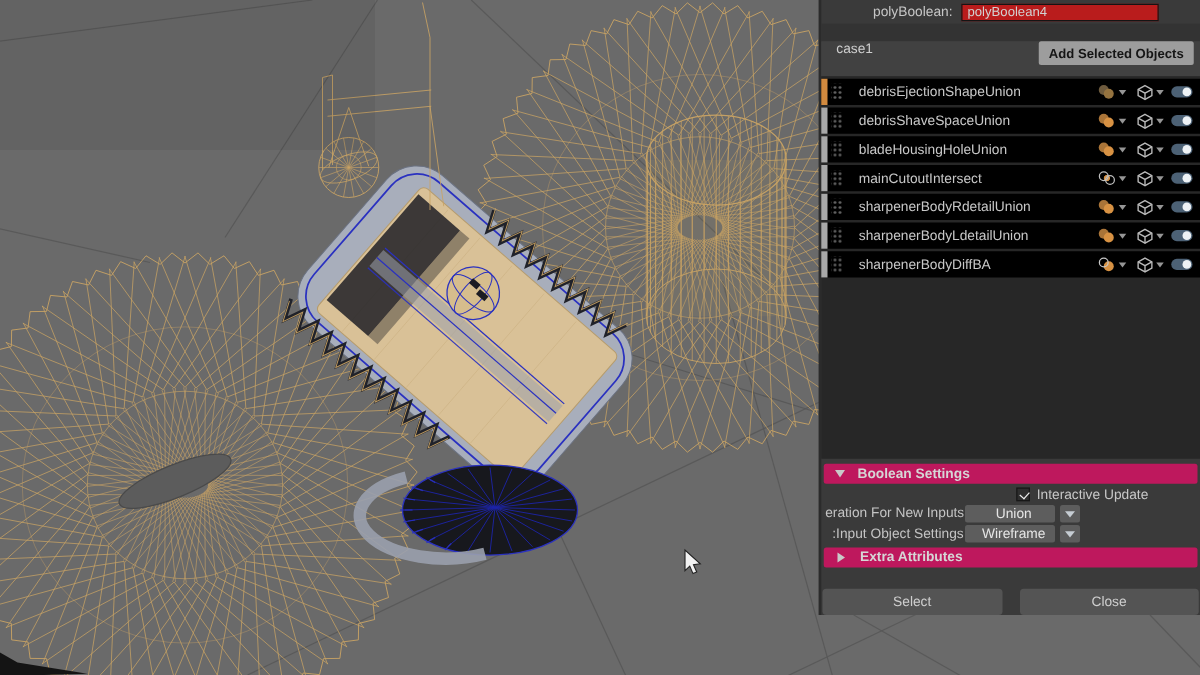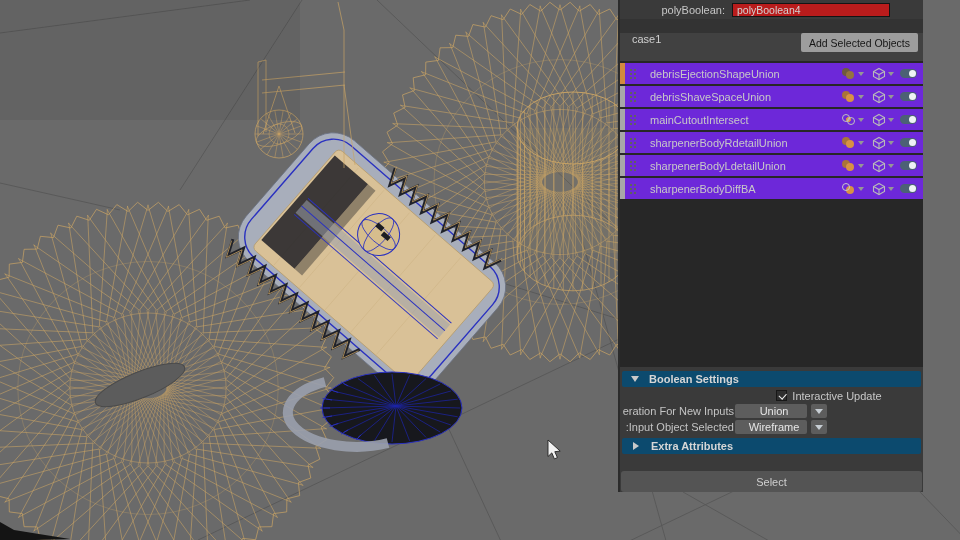--- a/index.html
+++ b/index.html
@@ -1,36 +1,36 @@
 <!DOCTYPE html>
 <html><head>
 <meta charset="utf-8">
 <style>
   html,body{margin:0;padding:0;background:#222;}
   #stage{position:relative;width:960px;height:540px;overflow:hidden;
          font-family:"Liberation Sans","DejaVu Sans",sans-serif;background:#6a6a6a;}
   #viewport-svg{position:absolute;left:0;top:0;}
 
   
-  #panel{position:absolute;left:618px;top:0;width:305px;height:492px;
+  #panel{position:absolute;left:655px;top:0;width:305px;height:492px;
          background:#3a3a3a;border-left:2px solid #2b2b2b;box-sizing:border-box;
          color:#c9c9c9;font-size:11px;}
   .topform{height:19px;display:flex;align-items:center;}
   .topform .flabel{width:105px;text-align:right;margin-right:7px;color:#c6c6c6;}
   .topform input{width:148px;height:12px;background:#b91c1c;border:1px solid #141414;
          color:#d2d2d2;font-size:10.5px;font-family:inherit;padding:0 4px;}
   .topstrip{height:14px;background:#333333;}
   .caserow{height:28px;background:#414141;display:flex;padding:0 5px;}
   .caserow .caselabel{margin-left:7px;color:#cfcfcf;}
   .caserow .spacer{flex:1;}
   .addbtn{background:#9d9d9d;color:#161616;border:none;border-radius:2px;height:19px;
-         padding:0 8px;font-size:10.5px;font-weight:normal;font-family:inherit;cursor:pointer;}
+         padding:0 8px;font-size:10.5px;font-weight:bold;font-family:inherit;cursor:pointer;}
 
   .list{background:#272727;height:306px;padding-top:2px;box-sizing:border-box;}
-  .nrow{height:21px;margin-bottom:2px;background:#6d28d9;display:flex;align-items:center;
+  .nrow{height:21px;margin-bottom:2px;background:#000000;display:flex;align-items:center;
         padding-right:6px;}
   .colorbar{width:5px;height:21px;flex:none;}
   .handle{width:9px;height:13px;margin-left:3px;flex:none;
         background-image:radial-gradient(#606060 1px,transparent 1.2px);
         background-size:4px 4px;background-position:1px 1px;}
   .nlabel{flex:1;margin-left:13px;color:#c8c8c8;white-space:nowrap;overflow:hidden;}
   .opicon{position:relative;width:15px;height:13px;flex:none;display:inline-block;}
   .opicon::before,.opicon::after{content:"";position:absolute;width:8px;height:8px;border-radius:50%;}
   .op-union::before{left:1px;top:1px;background:#a97438;}
   .op-union::after{left:5px;top:4px;background:#d89243;}
@@ -41,21 +41,21 @@
   .op-intersect::after{left:6px;top:4px;width:6px;height:6px;border:1px solid #bfbfbf;background:transparent;}
   .op-difference::before{left:5px;top:4px;background:#d89243;}
   .op-difference::after{left:1px;top:1px;width:6px;height:6px;border:1px solid #c8c8c8;background:transparent;}
   .caret{width:0;height:0;border-left:3.5px solid transparent;border-right:3.5px solid transparent;
          border-top:4px solid #969696;margin:0 4px 0 2px;flex:none;}
   .toggle{width:17px;height:9px;border-radius:5px;background:#4c6175;position:relative;flex:none;margin-left:2px;}
   .toggle::after{content:"";position:absolute;right:1px;top:1px;width:7px;height:7px;border-radius:50%;background:#eef2f5;}
   .cubeicon{flex:none;margin-left:4px;}
 
   .framegap{height:4px;}
-  .frameheader{height:16px;background:#0c4a6e;border-radius:2px;margin:0 2px;
+  .frameheader{height:16px;background:#be185d;border-radius:2px;margin:0 2px;
         display:flex;align-items:center;font-weight:bold;color:#d6d6d6;}
   .arrow-down{width:0;height:0;border-left:4.5px solid transparent;border-right:4.5px solid transparent;
         border-top:6px solid #c9c9c9;margin:0 10px 0 9px;}
   .arrow-right{width:0;height:0;border-top:4.5px solid transparent;border-bottom:4.5px solid transparent;
         border-left:6px solid #c9c9c9;margin:0 12px 0 11px;}
   .cbrow{height:13px;margin-top:2px;display:flex;align-items:center;padding-left:115px;justify-content:center;}
   .cb{width:11px;height:11px;background:#2e2e2e;border:1px solid #171717;position:relative;flex:none;box-sizing:border-box;}
   .cb::after{content:"";position:absolute;left:1.5px;top:1.5px;width:6px;height:3.5px;
         border-left:1.6px solid #ececec;border-bottom:1.6px solid #ececec;transform:rotate(-48deg);}
   .cblabel{margin-left:5px;color:#c8c8c8;}
@@ -734,20 +734,33 @@
     <svg class="cubeicon" width="14" height="14" viewBox="0 0 14 14">
       <polygon points="7,1.5 12.5,4.5 12.5,9.5 7,12.5 1.5,9.5 1.5,4.5" fill="none" stroke="#b9b9b9" stroke-width="1.1"></polygon>
       <path d="M1.5,4.5 L7,7.5 L12.5,4.5 M7,7.5 L7,12.5" fill="none" stroke="#b9b9b9" stroke-width="1.1"></path>
     </svg>
     <span class="caret"></span>
     <span class="toggle"></span>
   </div>
         <div class="nrow">
     <span class="colorbar" style="background: rgb(168, 168, 168);"></span>
     <span class="handle"></span>
+    <span class="nlabel">bladeHousingHoleUnion</span>
+    <span class="opicon op-union"></span>
+    <span class="caret"></span>
+    <svg class="cubeicon" width="14" height="14" viewBox="0 0 14 14">
+      <polygon points="7,1.5 12.5,4.5 12.5,9.5 7,12.5 1.5,9.5 1.5,4.5" fill="none" stroke="#b9b9b9" stroke-width="1.1"></polygon>
+      <path d="M1.5,4.5 L7,7.5 L12.5,4.5 M7,7.5 L7,12.5" fill="none" stroke="#b9b9b9" stroke-width="1.1"></path>
+    </svg>
+    <span class="caret"></span>
+    <span class="toggle"></span>
+  </div>
+        <div class="nrow">
+    <span class="colorbar" style="background: rgb(168, 168, 168);"></span>
+    <span class="handle"></span>
     <span class="nlabel">mainCutoutIntersect</span>
     <span class="opicon op-intersect"></span>
     <span class="caret"></span>
     <svg class="cubeicon" width="14" height="14" viewBox="0 0 14 14">
       <polygon points="7,1.5 12.5,4.5 12.5,9.5 7,12.5 1.5,9.5 1.5,4.5" fill="none" stroke="#b9b9b9" stroke-width="1.1"></polygon>
       <path d="M1.5,4.5 L7,7.5 L12.5,4.5 M7,7.5 L7,12.5" fill="none" stroke="#b9b9b9" stroke-width="1.1"></path>
     </svg>
     <span class="caret"></span>
     <span class="toggle"></span>
   </div>
@@ -805,31 +818,32 @@
 
     <div class="ddrow">
       <span class="ddlabel">Operation For New Inputs:</span>
       <span class="ddfield">Union</span>
       <span class="ddarrow">
           <i></i>
         </span>
     </div>
 
     <div class="ddrow">
-      <span class="ddlabel">Input Object Selected:</span>
+      <span class="ddlabel">Input Object Settings:</span>
       <span class="ddfield">Wireframe</span>
       <span class="ddarrow">
           <i></i>
         </span>
     </div>
 
     <div class="framegap"></div>
     <div class="frameheader">
       <span class="arrow-right"></span>
       <span>Extra Attributes</span>
     </div>
 
     <div class="btngap"></div>
     <div class="btnrow">
       <button class="pbtn">Select</button>
+      <button class="pbtn">Close</button>
     </div>
   </div>
 </div>
 
 </body></html>

